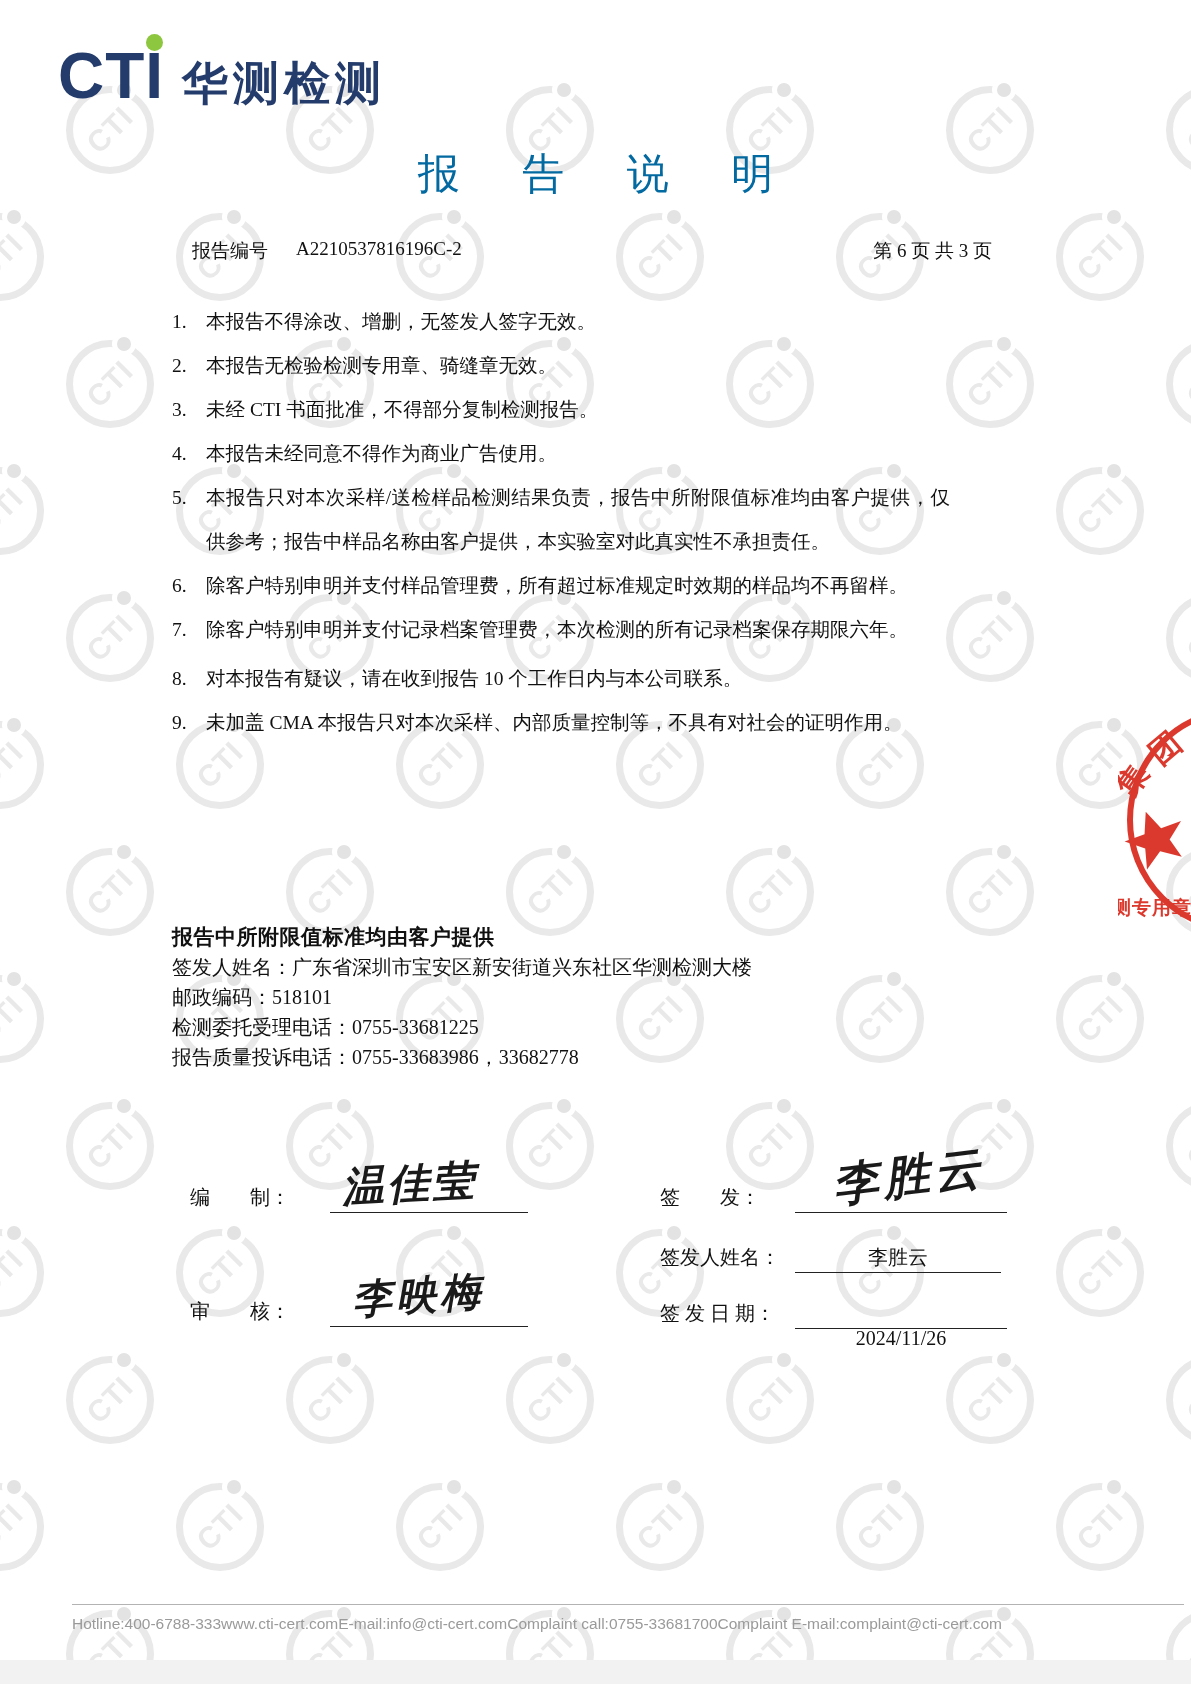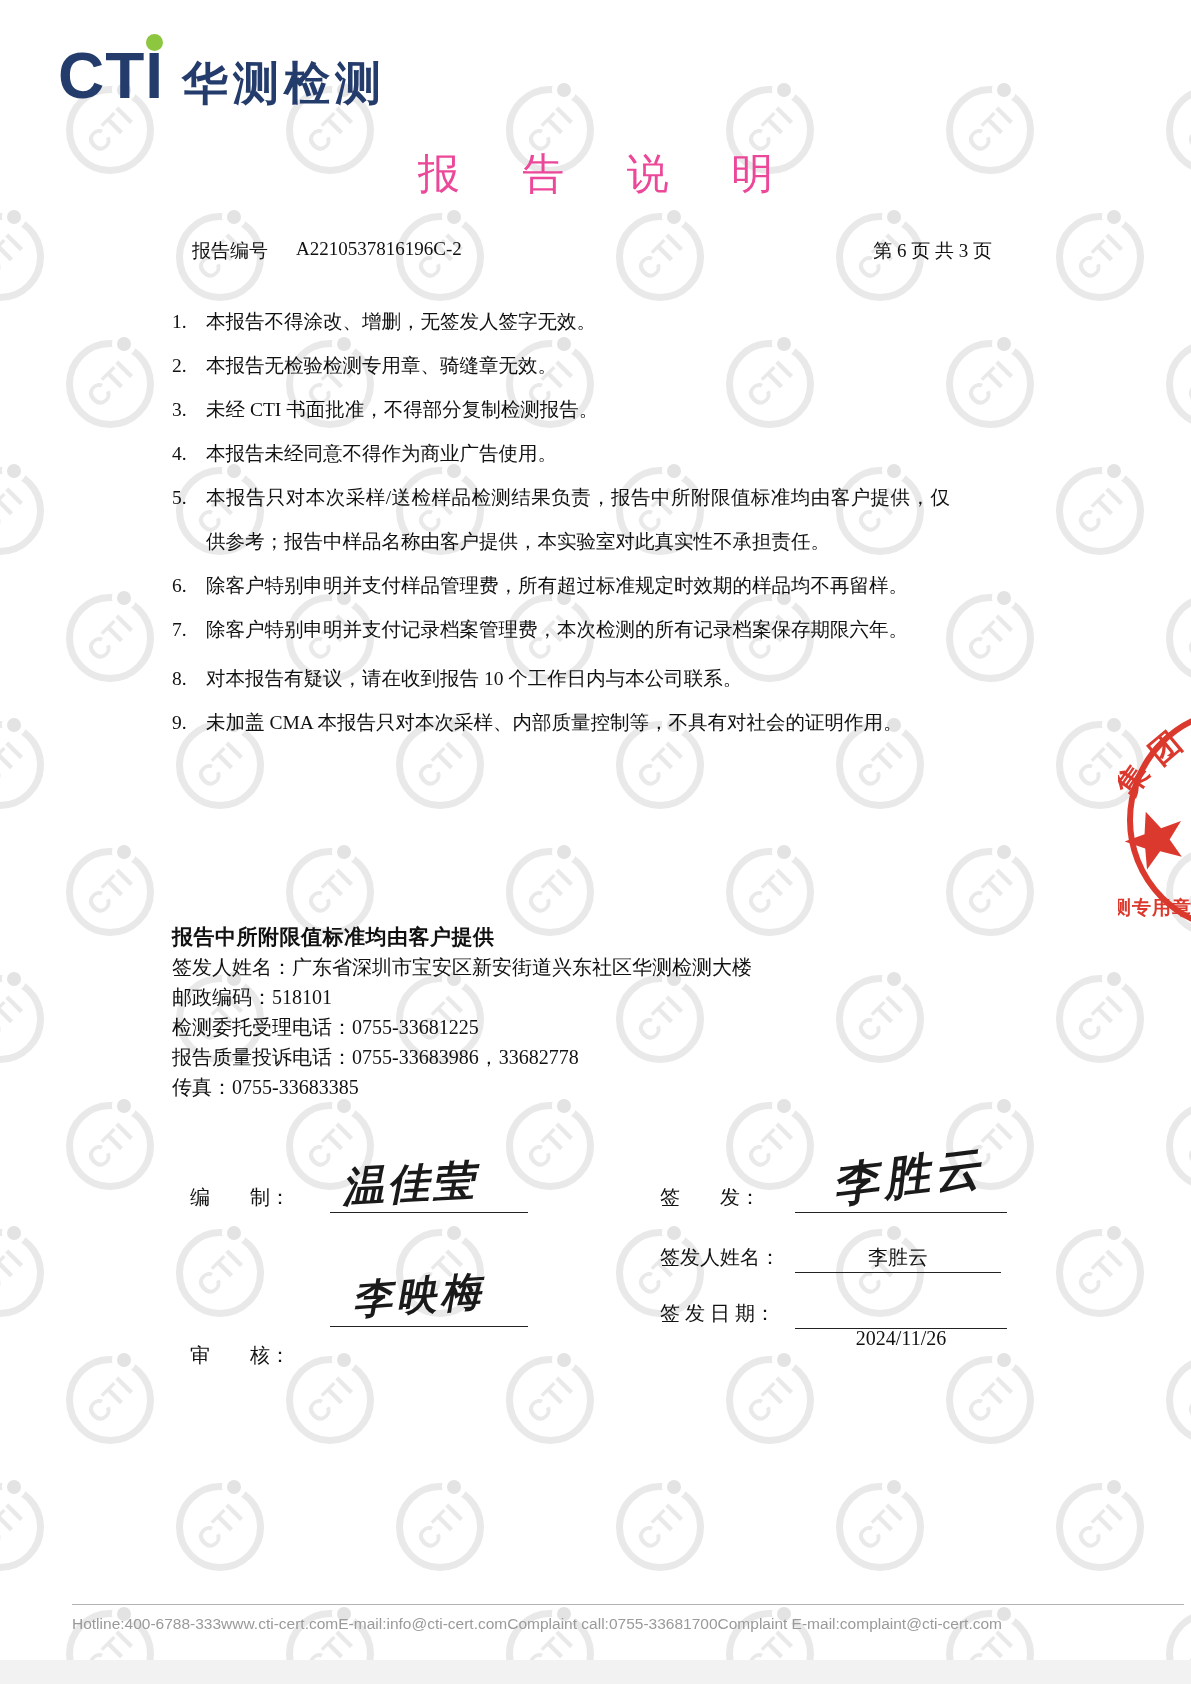--- a/index.html
+++ b/index.html
@@ -27,21 +27,21 @@
     font-weight:bold;font-size:64px;line-height:0.95;color:#243c6b;letter-spacing:1px;
   }
   .logo-dot{position:absolute;width:17px;height:17px;border-radius:50%;background:#8dc63f;right:1px;top:-12px;}
   .logo-cn{
     font-family:"Liberation Sans","DejaVu Sans",sans-serif;font-weight:bold;
     font-size:46px;line-height:1.05;color:#243c6b;margin-left:18px;letter-spacing:5px;
   }
   
   .doc-title{
     position:absolute;left:0;top:146px;width:100%;text-align:center;
-    font-size:42px;letter-spacing:26px;text-indent:26px;color:#ec4899;
+    font-size:42px;letter-spacing:26px;text-indent:26px;color:#0369a1;
   }
   .meta-row{position:absolute;left:192px;top:238px;width:800px;display:flex;justify-content:space-between;font-size:19px;}
   .meta-left{display:flex;gap:28px;justify-content:center;}
   
   .notes{position:absolute;left:172px;top:300px;width:778px;font-size:19.5px;}
   .note{display:flex;line-height:44px;}
   .note-num{width:34px;flex:0 0 34px;}
   .note-text{flex:1;text-align:justify;}
   .note.gap-before{margin-top:5px;}
   
@@ -440,37 +440,36 @@
           <span class="note-text">未加盖 CMA 本报告只对本次采样、内部质量控制等，不具有对社会的证明作用。</span>
         </div>
     </div>
 
     <div class="company">
       <div class="company-name">报告中所附限值标准均由客户提供</div>
       <div>签发人姓名：广东省深圳市宝安区新安街道兴东社区华测检测大楼</div>
       <div>邮政编码：518101</div>
       <div>检测委托受理电话：0755-33681225</div>
       <div>报告质量投诉电话：0755-33683986，33682778</div>
-      <div>传真：0755-33683385</div>
     </div>
 
     <div class="signoff">
       <span class="so-label" style="left:190px;top:1184px;">编　　制：</span>
       <span class="so-line" style="left:330px;top:1186px;width:198px;height:26px;"></span>
       <span class="handwriting sig-prepare">温佳莹</span>
 
       <span class="so-label" style="left:660px;top:1184px;">签　　发：</span>
       <span class="so-line" style="left:795px;top:1186px;width:212px;height:26px;"></span>
       <span class="handwriting sig-issue">李胜云</span>
 
       <span class="so-label" style="left:660px;top:1244px;">签发人姓名：</span>
       <span class="so-value" style="left:795px;top:1244px;width:206px;">李胜云</span>
       <span class="so-line" style="left:795px;top:1246px;width:206px;height:26px;"></span>
 
-      <span class="so-label" style="left:190px;top:1298px;margin-top:44px;">审　　核：</span>
+      <span class="so-label" style="left:190px;top:1298px;">审　　核：</span>
       <span class="so-line" style="left:330px;top:1300px;width:198px;height:26px;"></span>
       <span class="handwriting sig-review">李映梅</span>
 
       <span class="so-label" style="left:660px;top:1300px;">签 发 日 期：</span>
       <span class="so-value" style="left:795px;top:1327px;width:212px;">2024/11/26</span>
       <span class="so-line" style="left:795px;top:1302px;width:212px;height:26px;"></span>
     </div>
 
     <svg class="stamp" viewBox="0 0 220 240">
       <circle cx="122" cy="122" r="110" fill="none" stroke="#d9291c" stroke-width="6"></circle>

